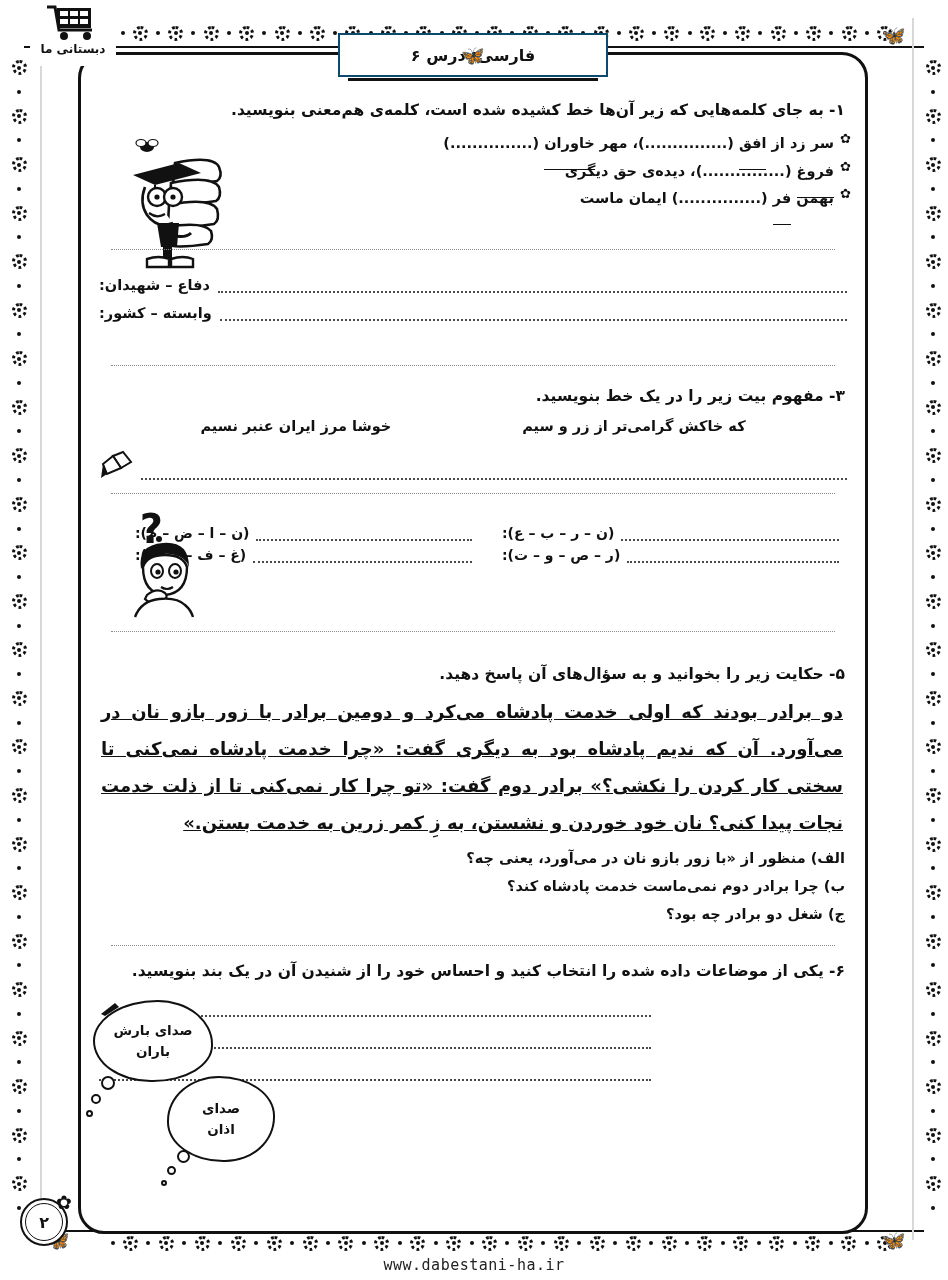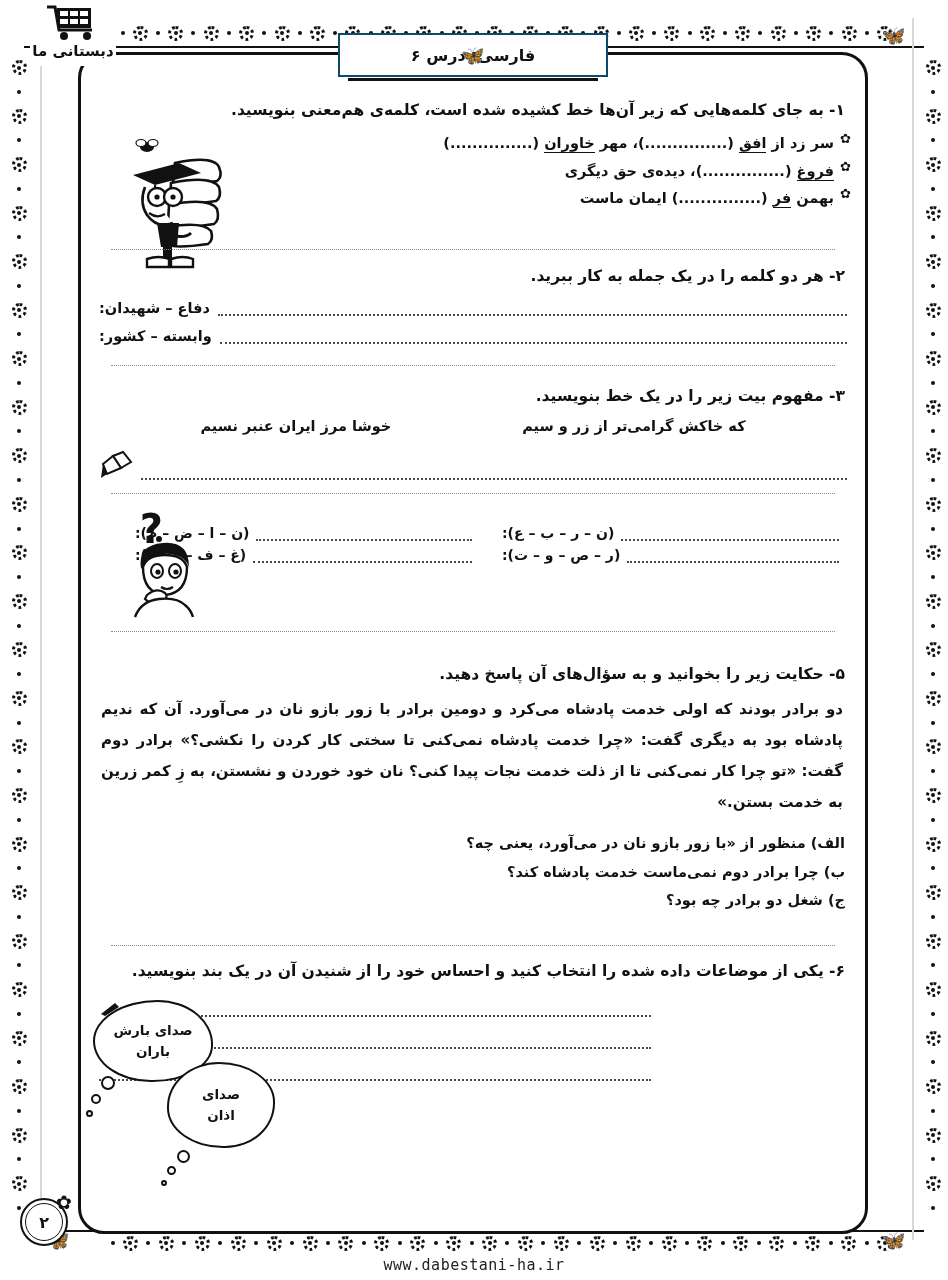--- a/index.html
+++ b/index.html
@@ -81,21 +81,21 @@
   #logo {
     position: absolute;
     left: 30px; top: 4px;
     width: 86px; height: 62px;
     z-index: 9;
     background: #fff;
     text-align: center;
   }
   #logo .cart { display:block; margin: 0 auto; }
   #logo .brand {
-    font-size: 15px;
+    font-size: 12px;
     font-weight: bold;
     letter-spacing: -0.3px;
     margin-top: -2px;
     color: #111;
     text-align: center;
   }
 
   
   #panel {
     position: absolute;
@@ -166,21 +166,21 @@
     vertical-align: -1px;
   }
   .bullet::before {
     content: "✿";
     position: absolute;
     left: 0; top: -6px;
     font-size: 13px;
     color: #111;
     line-height: 1;
   }
-  .u { border-bottom: 1.6px solid #111; padding-bottom: 1px; }
+  .u { border-bottom: 1.6px solid #111; padding-bottom: 18px; }
 
   
   .dotline {
     border-bottom: 2px dotted #4a4a4a;
     height: 0;
     flex: 1 1 auto;
   }
   .dotline-row {
     display: flex;
     align-items: flex-end;
@@ -189,28 +189,29 @@
   }
   .label-rt {
     font-size: 14.5px;
     font-weight: bold;
     white-space: nowrap;
     color: #111;
   }
 
   
   .story {
-    font-size: 15px;
+    font-size: 18px;
     font-weight: bold;
     text-align: justify;
     text-align-last: right;
     line-height: 2.05;
     color: #111;
     direction: rtl;
     padding: 0 8px 0 6px;
+    text-decoration: underline;
   }
   .qitem {
     font-size: 14.5px;
     font-weight: bold;
     text-align: right;
     line-height: 1.95;
     color: #111;
     padding-right: 6px;
   }
 
@@ -266,21 +267,21 @@
     align-items: center;
     justify-content: center;
     line-height: 1.55;
   }
   .bubble.b1 {
     left: 8px; top: 16px;
     width: 120px; height: 82px;
     border-radius: 56% 48% 52% 50% / 52% 56% 46% 52%;
   }
   .bubble.b2 {
-    left: 82px; top: 78px;
+    left: 82px; top: 92px;
     width: 108px; height: 86px;
     border-radius: 50% 54% 48% 54% / 54% 48% 54% 48%;
   }
   .bub-dot {
     position: absolute;
     border: 2.2px solid #111;
     border-radius: 50%;
     background: #fff;
   }
 
@@ -614,21 +615,20 @@
         <g fill="#fff" stroke="#111" stroke-width="2.4">
           <path d="M32 124 q12 -4 22 0 l0 8 l-22 0 z"></path>
           <path d="M56 124 q12 -4 22 0 l0 8 l-22 0 z"></path>
         </g>
       </svg>
 
       <div class="divider" style="top:150px;"></div>
     </div>
 
     <div class="qsec" style="top:210px;">
-      <div class="qhead">۲- هر دو کلمه را در یک جمله به کار ببرید.</div>
 
       <div class="dotline-row">
         <div class="dotline"></div>
         <span class="label-rt">دفاع – شهیدان:</span>
       </div>
       <div class="dotline-row">
         <div class="dotline"></div>
         <span class="label-rt">وابسته – کشور:</span>
       </div>
 
@@ -697,21 +697,21 @@
       </svg>
 
       <div class="divider" style="top:116px;"></div>
     </div>
 
     <div class="qsec" style="top:608px;">
       <div class="qhead">۵- حکایت زیر را بخوانید و به سؤال‌های آن پاسخ دهید.</div>
 
       <div class="story" style="margin-top:8px;">دو برادر بودند که اولی خدمت پادشاه می‌کرد و دومین برادر با زور بازو نان در می‌آورد. آن که ندیم پادشاه بود به دیگری گفت: «چرا خدمت پادشاه نمی‌کنی تا سختی کار کردن را نکشی؟» برادر دوم گفت: «تو چرا کار نمی‌کنی تا از ذلت خدمت نجات پیدا کنی؟ نان خود خوردن و نشستن، به زِ کمر زرین به خدمت بستن.»</div>
 
-      <div style="margin-top:12px;">
+      <div style="margin-top:2px;">
         <div class="qitem">الف) منظور از «با زور بازو نان در می‌آورد، یعنی چه؟</div>
         <div class="qitem">ب) چرا برادر دوم نمی‌ماست خدمت پادشاه کند؟</div>
         <div class="qitem">ج) شغل دو برادر چه بود؟</div>
       </div>
 
       <div class="divider" style="top:282px;"></div>
     </div>
 
     <div class="qsec" style="top:905px;">
       <div class="qhead">۶- یکی از موضاعات داده شده را انتخاب کنید و احساس خود را از شنیدن آن در یک بند بنویسید.</div>

